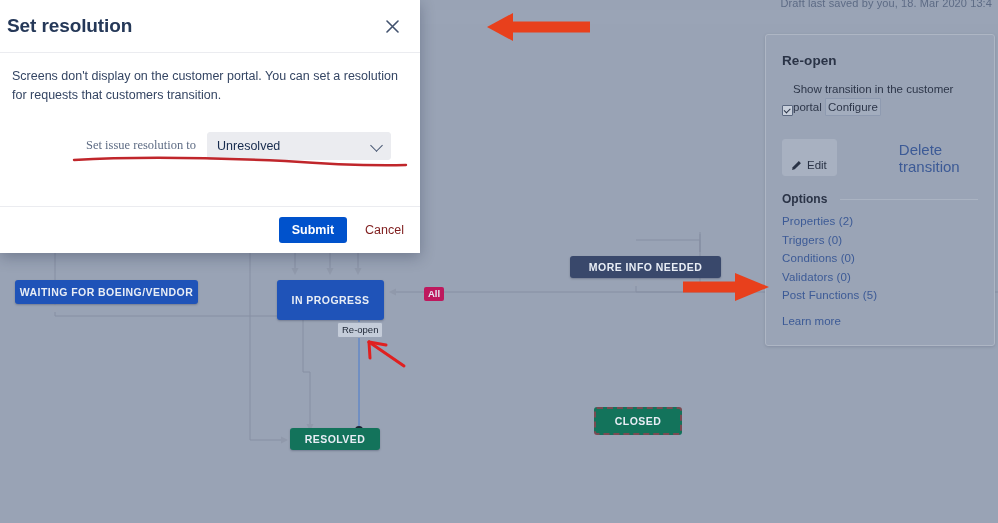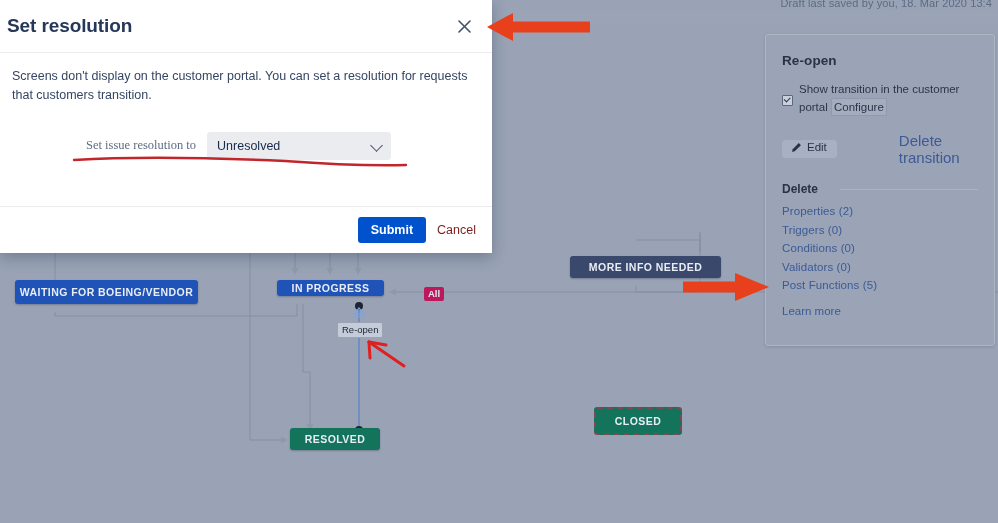--- a/index.html
+++ b/index.html
@@ -46,21 +46,21 @@
   .node.blue{background:#1f53b8;}
   .node.darkblue{background:#39486b;}
   .node.green{background:#13735b;}
   .node.dashed{
     border:2px dashed #7a4a52;
     background:#13735b;
     box-shadow:none;
   }
 
   .n-waiting{left:15px;top:48px;width:183px;height:24px;}
-  .n-inprog {left:277px;top:48px;width:107px;height:16px;}
+  .n-inprog {left:277px;top:48px;width:107px;height:40px;}
   .n-moreinfo{left:570px;top:24px;width:151px;height:22px;}
   .n-resolved{left:290px;top:196px;width:90px;height:22px;}
   .n-closed{left:594px;top:175px;width:84px;height:24px;}
 
   
   .chip{
     position:absolute;
     font-size:9.5px;
     padding:1px 4px 2px 4px;
     border-radius:2px;
@@ -91,23 +91,23 @@
     border:1px solid #aeb6c4;
     border-radius:3px;
     box-shadow:0 1px 3px rgba(40,50,75,.18);
   }
   #side-panel .sp-inner{padding:18px 16px 0 16px;}
   .sp-title{
     font-size:13.5px;color:#2a3346;font-weight:bold;
     margin:0 0 13px 0;letter-spacing:.1px;
   }
   .sp-check-row{
-    display:flex;align-items:center;gap:6px;
+    display:flex;align-items:flex-end;
     font-size:11.5px;color:#2d3649;line-height:1.45;
-    margin-bottom:16px;
+    margin-bottom:23px;
   }
   .cbox{
     width:9px;height:9px;margin-top:3px;flex:0 0 auto;
     border:1px solid #5b6880;background:#c9d0dc;
     border-radius:1px;position:relative;
   }
   .cbox::after{
     content:"";position:absolute;left:1px;top:1.5px;
     width:5px;height:2.5px;border-left:1.4px solid #2a3346;
     border-bottom:1.4px solid #2a3346;transform:rotate(-45deg);
@@ -118,21 +118,21 @@
     border:1px solid #8e9ab0;
     padding:0 2px;
     color:#2d3649;
     background:#a3adbe;
     border-radius:1px;
   }
   .sp-btn-row{display:flex;align-items:center;gap:14px;margin-bottom:16px;}
   .edit-btn{
     display:inline-flex;align-items:center;gap:5px;
     background:#a8b1c1;border-radius:3px;
-    padding:0 9px 4px 8px;
+    padding:19px 9px 4px 8px;
     font-size:11.5px;color:#2a3346;
     border:1px solid #a8b1c1;
   }
   .pencil{display:inline-block;width:11px;height:11px;}
   .link{
     font-size:15px;color:#3c5a96;cursor:pointer;padding-left:48px;
   }
   .sp-options-head{
     font-size:12px;font-weight:bold;color:#2a3346;
     position:relative;margin:0 0 9px 0;padding-bottom:0;
@@ -142,21 +142,21 @@
   }
   .sp-opt{
     font-size:11.5px;color:#3c5a96;margin-bottom:6.5px;cursor:pointer;
     letter-spacing:.1px;
   }
   .sp-opt .cnt{color:#3c5a96;}
   .sp-learn{font-size:11.5px;color:#3c5a96;margin-top:14px;cursor:pointer;}
 
   
   #modal{
-    position:absolute;left:0;top:0;width:492px;height:253px;
+    position:absolute;left:0;top:0;width:420px;height:253px;
     background:#ffffff;
     box-shadow:0 4px 14px rgba(20,30,55,.30);
     overflow:hidden;
   }
   .modal-head{
     height:52px;position:relative;
     border-bottom:1px solid #ebecf0;
     display:flex;align-items:center;
   }
   .modal-title{
@@ -194,21 +194,21 @@
     position:absolute;right:9px;top:50%;
     width:8px;height:8px;margin-top:-5px;
     border-right:1.6px solid #42526e;
     border-bottom:1.6px solid #42526e;
     transform:rotate(45deg);
   }
   .modal-foot{
     position:absolute;left:0;right:0;bottom:0;height:46px;
     border-top:1px solid #ebecf0;
     display:flex;align-items:center;justify-content:flex-end;
-    gap:11px;padding-right:16px;
+    gap:18px;padding-right:16px;
   }
   .btn-submit{
     background:#0052cc;color:#fff;
     font-size:12.5px;font-weight:bold;
     padding:6px 13px;border-radius:3px;border:none;
     cursor:pointer;font-family:inherit;
   }
   .btn-cancel{
     font-size:12.5px;color:#7f1d1d;cursor:pointer;background:none;border:none;
     font-family:inherit;padding:0;
@@ -305,21 +305,21 @@
         <span class="edit-btn">
           <svg class="pencil" viewBox="0 0 16 16">
             <path d="M11.4 1.6 14.4 4.6 5.4 13.6 1.6 14.4 2.4 10.6 z" fill="#2a3346"></path>
           </svg>
           <span>Edit</span>
         </span>
         <span class="link">Delete transition</span>
       </div>
 
       <div class="sp-options-head">
-        <span>Delete</span>
+        <span>Options</span>
         <span class="rule"></span>
       </div>
 
       <div class="sp-opt">
         <span>Properties</span>
         <span class="cnt">(2)</span>
       </div>
       <div class="sp-opt">
         <span>Triggers</span>
         <span class="cnt">(0)</span>

